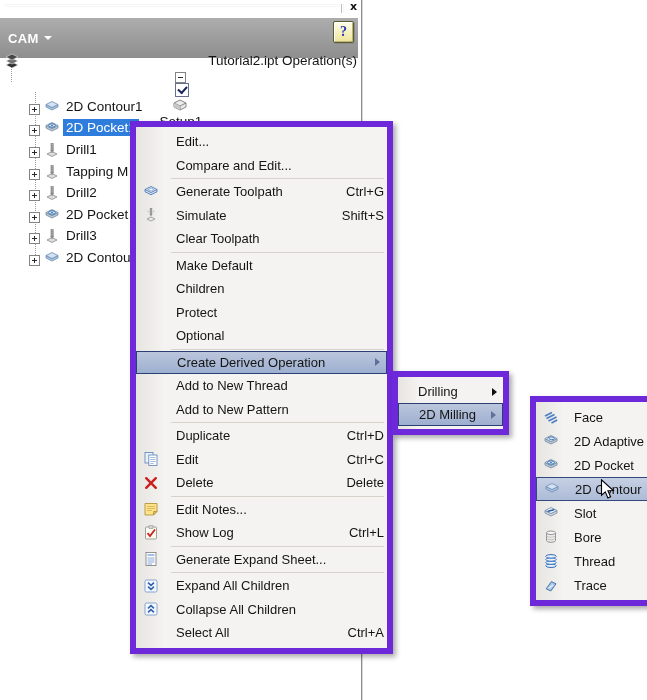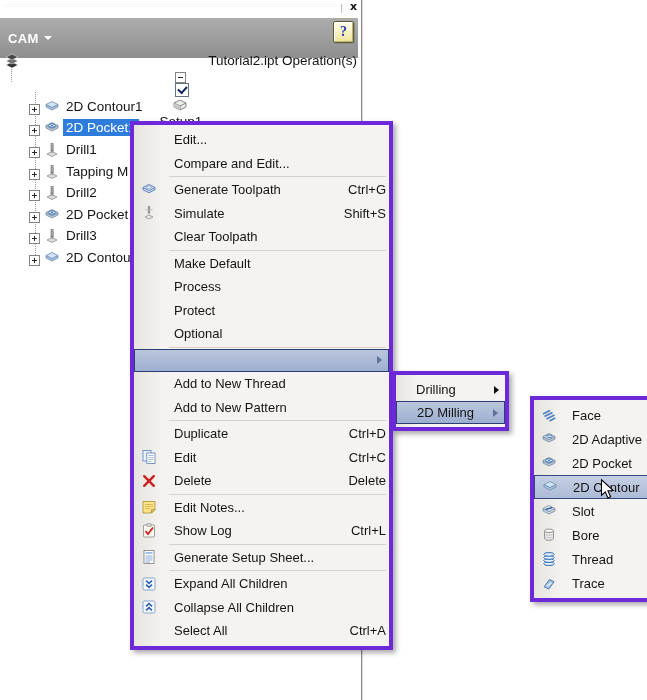--- a/index.html
+++ b/index.html
@@ -37,21 +37,21 @@
   .lvl1 .ebox { margin-right:2px; }
   .cbox { position:relative; width:14px; height:14px; border:1px solid #63718c; background:#fff; flex:none; margin:0 1px 0 2px; }
   .cbox::after { content:""; position:absolute; left:2px; top:2px; width:7px; height:4px;
                  border-left:2px solid #14255c; border-bottom:2px solid #14255c; transform:rotate(-48deg); }
   .ticon { width:17px; height:16px; flex:none; margin-right:2px; }
   .ticon svg { width:16px; height:16px; display:block; }
   .tlabel { padding:1px 3px; }
   .trow.selected .tlabel { background:#2e7ddd; color:#fff; }
 
   
-  .popup { position:absolute; background:#f4f3f1; border:4px solid #6d28d9;
+  .popup { position:absolute; background:#f4f3f1; border:6px solid #6d28d9;
            box-shadow:3px 3px 5px rgba(0,0,0,.33); padding:3px 0; }
   .popup::before { content:""; position:absolute; left:0; top:0; bottom:0; width:30px;
                    background:linear-gradient(to right,#e7e4e0,#f5f4f2); }
   .mitem { position:relative; height:23.5px; display:flex; align-items:center; font-size:13px; color:#141414; }
   .mico { width:30px; display:flex; justify-content:center; align-items:center; flex:none; z-index:1; }
   .mico svg { width:16px; height:16px; display:block; }
   .mlabel { padding-left:10px; z-index:1; white-space:nowrap; }
   .mshort { margin-left:auto; padding-right:3px; z-index:1; }
   .msep { height:1px; background:#d6d2cc; margin:1px 3px 1px 35px; }
   .hl { background:linear-gradient(#bbc6dc,#9dafd0); border:1px solid #2b3f77; }
@@ -354,34 +354,35 @@
         <span class="mlabel">Clear Toolpath</span>
     </div>
     <div class="msep"></div>
 
     <div class="mitem">
       <span class="mico"></span>
         <span class="mlabel">Make Default</span>
     </div>
     <div class="mitem">
       <span class="mico"></span>
-        <span class="mlabel">Process</span>
+        <span class="mlabel">Children</span>
     </div>
     <div class="mitem">
       <span class="mico"></span>
         <span class="mlabel">Protect</span>
     </div>
     <div class="mitem">
       <span class="mico"></span>
         <span class="mlabel">Optional</span>
     </div>
     <div class="msep"></div>
 
     <div class="mitem hl">
       <span class="mico"></span>
+        <span class="mlabel">Create Derived Operation</span>
       <span class="arr"></span>
     </div>
     <div class="mitem">
       <span class="mico"></span>
         <span class="mlabel">Add to New Thread</span>
     </div>
     <div class="mitem">
       <span class="mico"></span>
         <span class="mlabel">Add to New Pattern</span>
     </div>
@@ -430,21 +431,21 @@
       <span class="mshort">Ctrl+L</span>
     </div>
     <div class="msep"></div>
 
     <div class="mitem">
       <span class="mico">
           <svg>
             <use href="#i-sheet"></use>
           </svg>
         </span>
-      <span class="mlabel">Generate Setup Sheet...</span>
+      <span class="mlabel">Generate Expand Sheet...</span>
     </div>
     <div class="msep"></div>
 
     <div class="mitem">
       <span class="mico">
           <svg>
             <use href="#i-exp"></use>
           </svg>
         </span>
       <span class="mlabel">Expand All Children</span>

